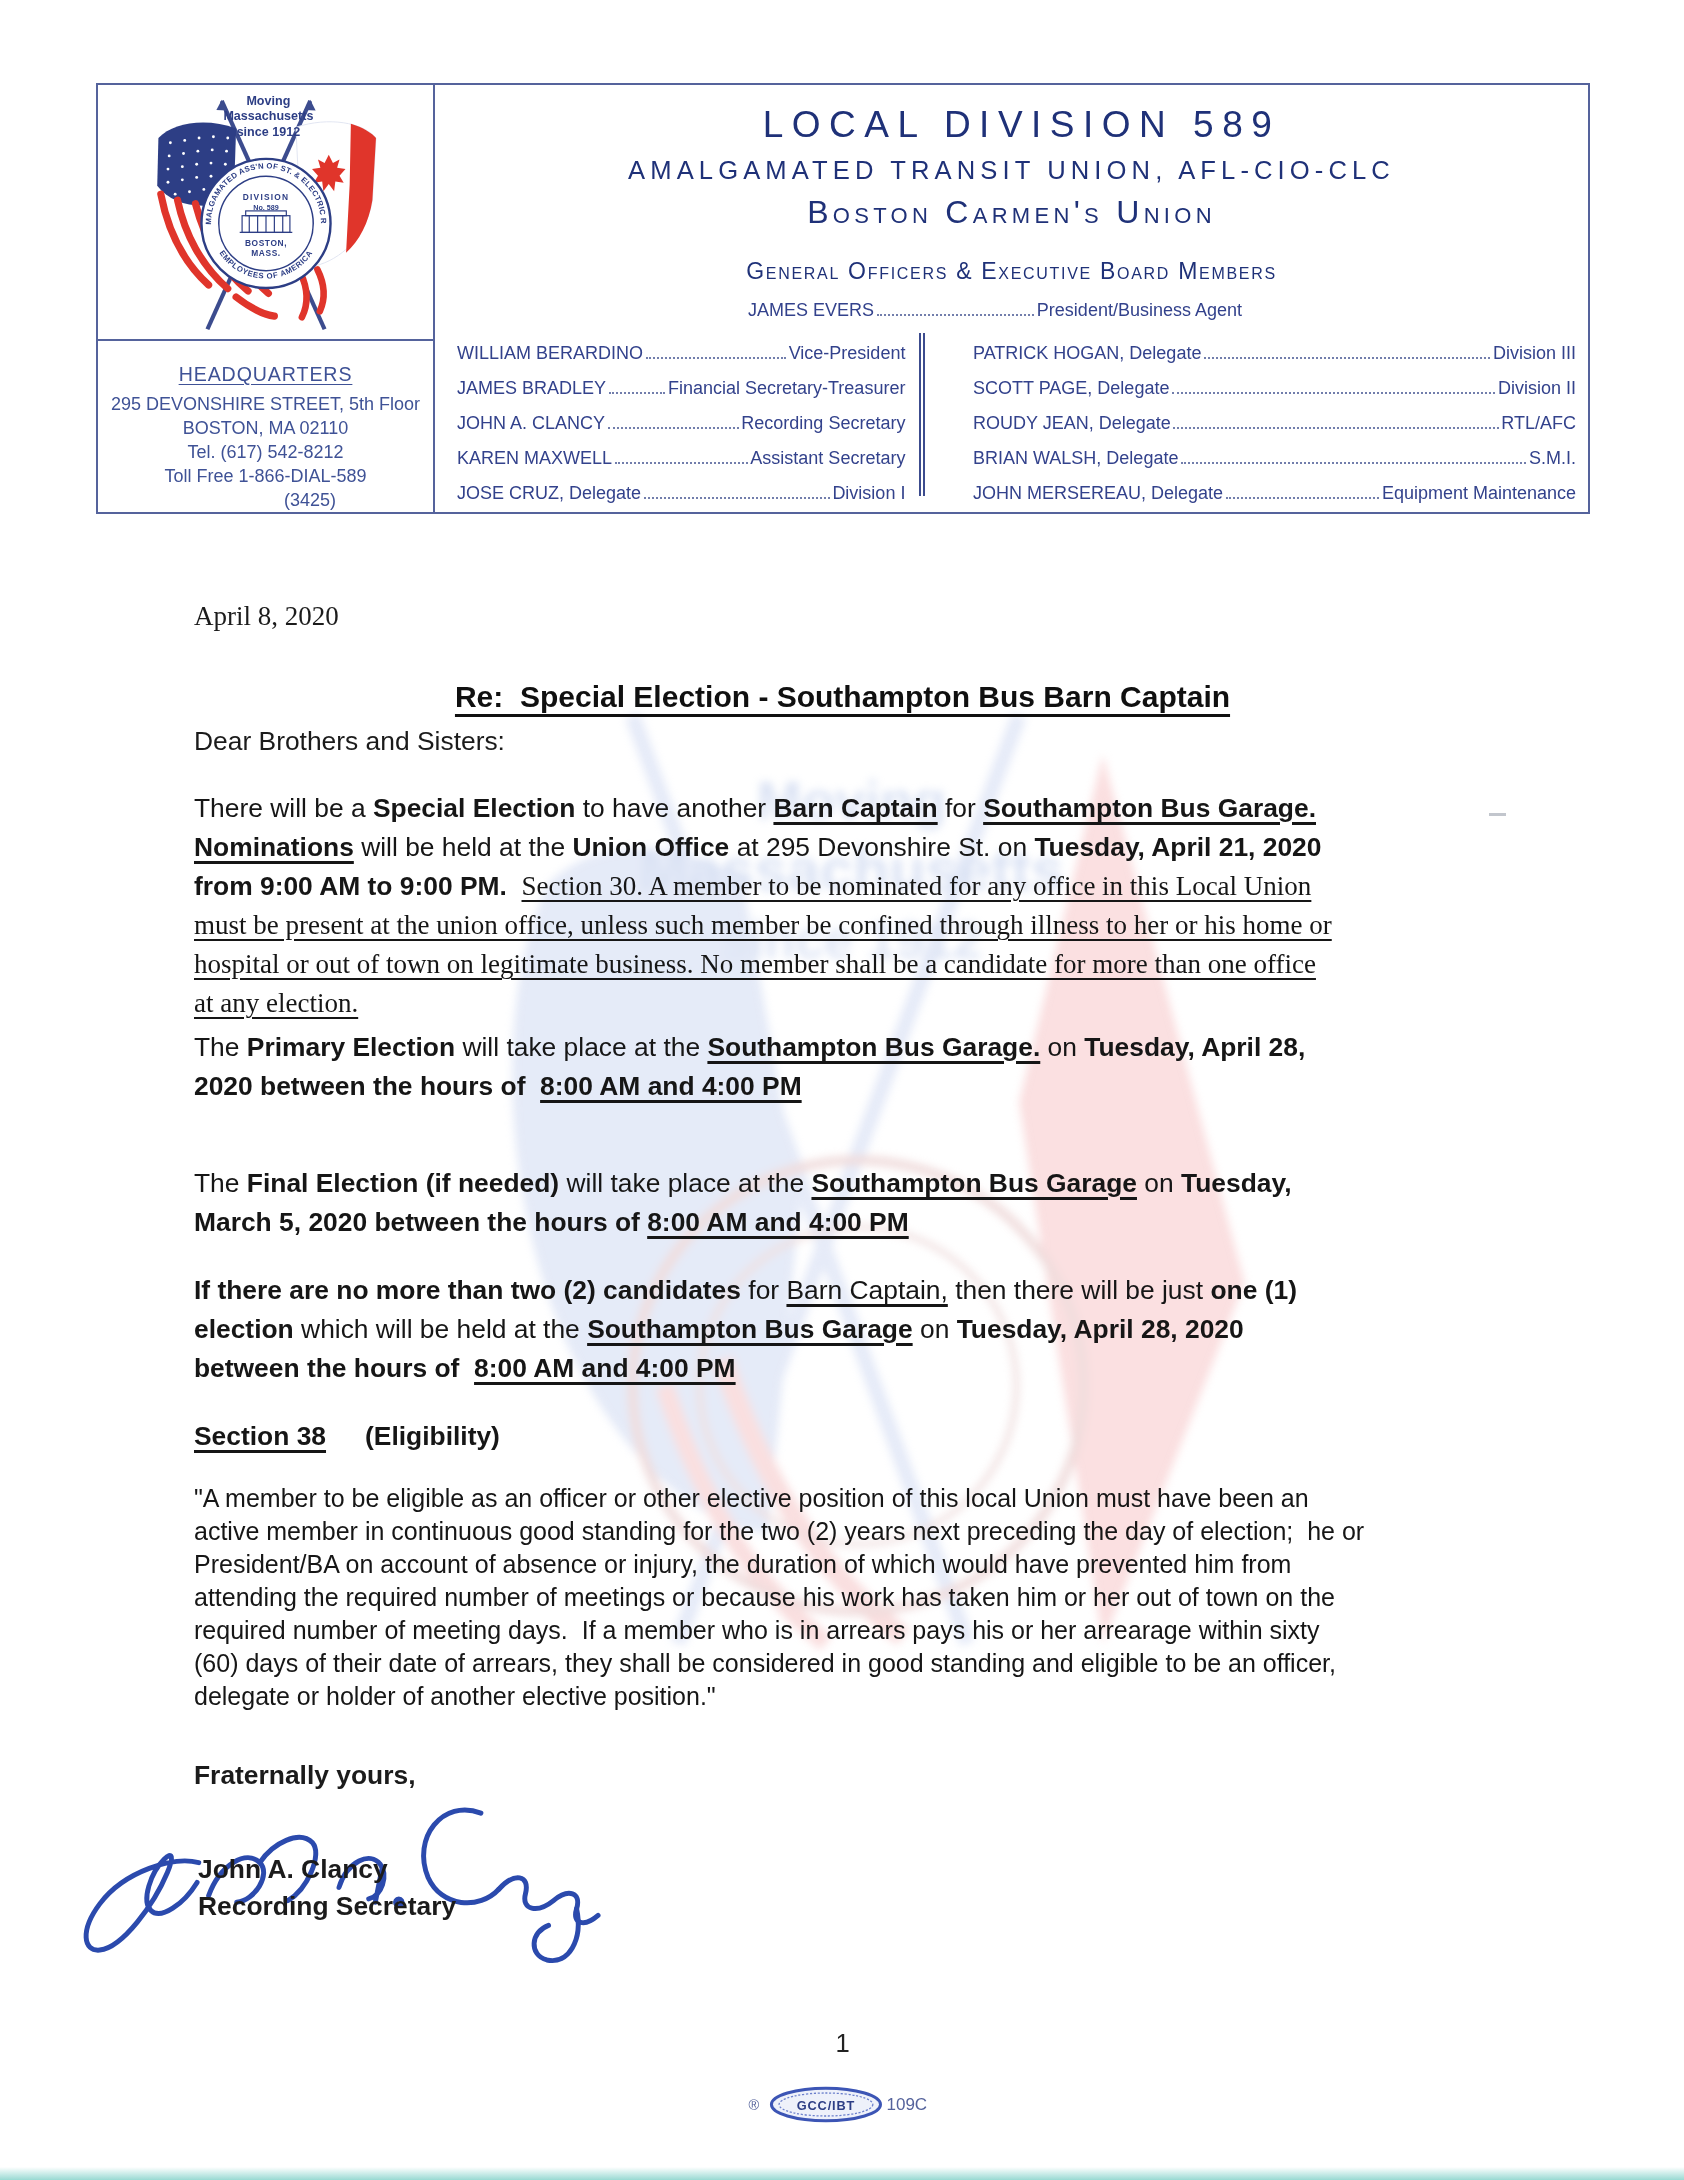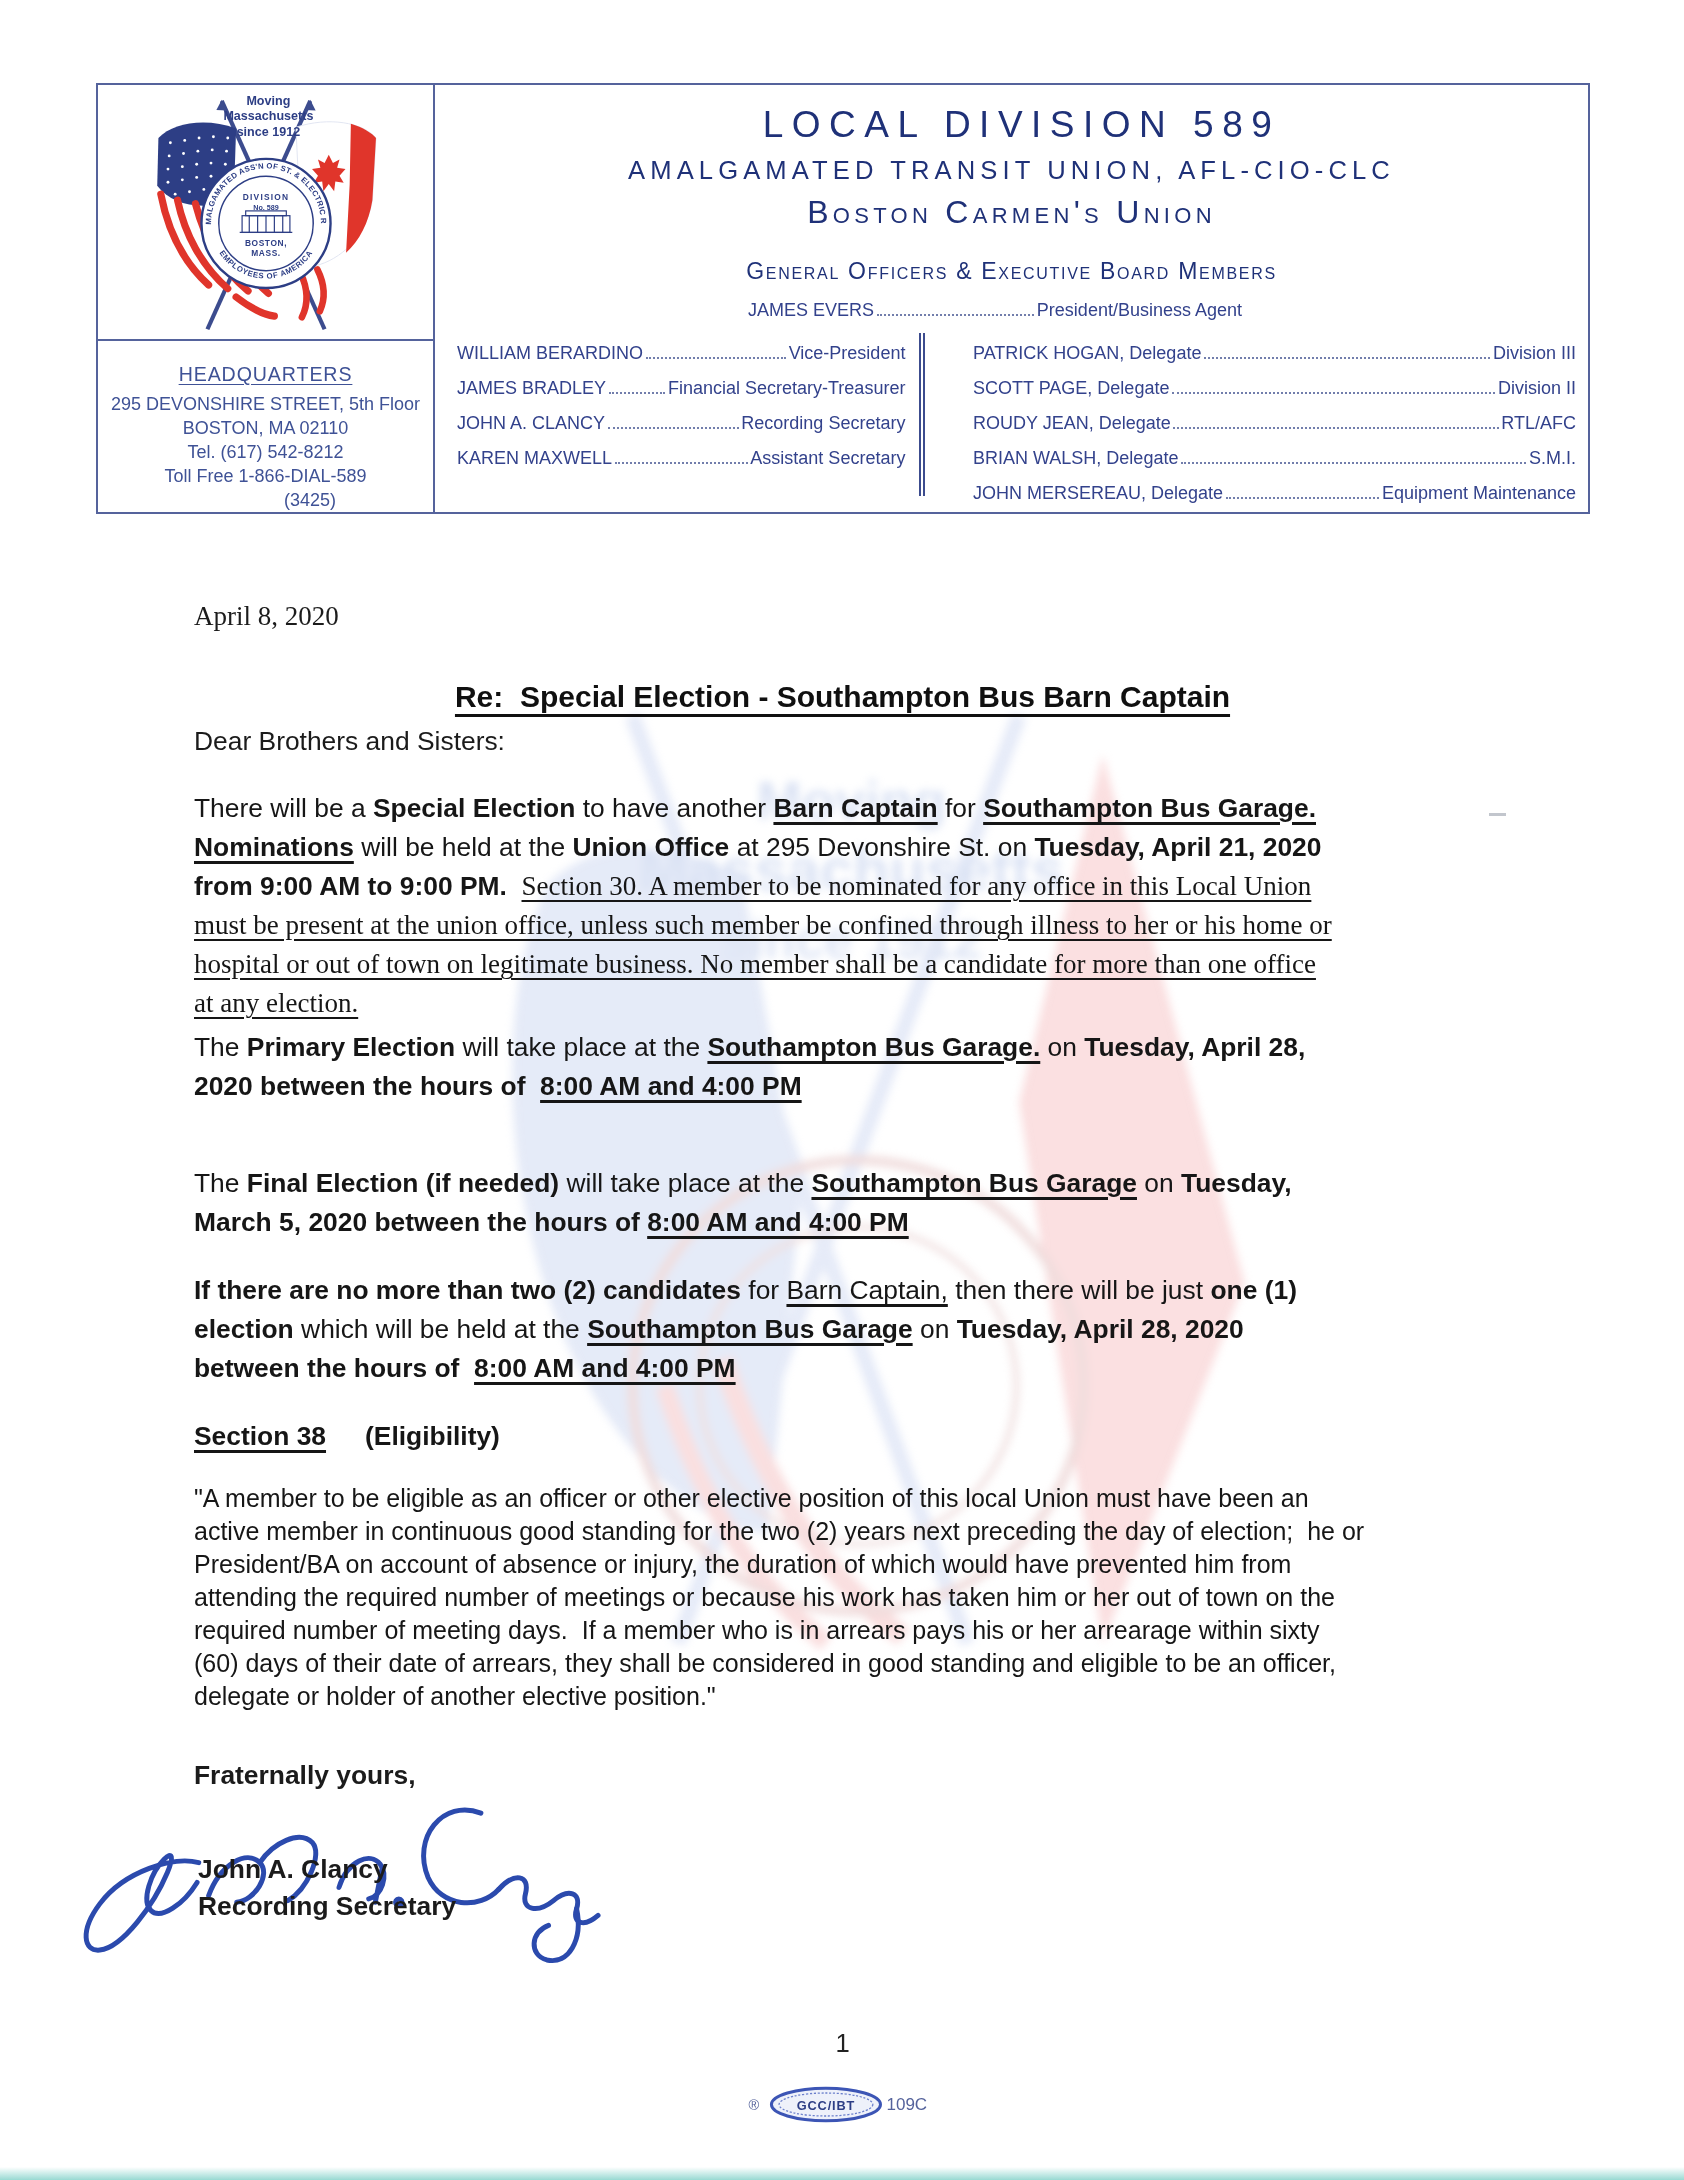--- a/index.html
+++ b/index.html
@@ -205,20 +205,25 @@
             <div class="officer-row">
               <span class="o-name">JOHN A. CLANCY</span>
               <span class="o-dots"></span>
               <span class="o-title">Recording Secretary</span>
             </div>
             <div class="officer-row">
               <span class="o-name">KAREN MAXWELL</span>
               <span class="o-dots"></span>
               <span class="o-title">Assistant Secretary</span>
             </div>
+            <div class="officer-row">
+              <span class="o-name">JOSE CRUZ, Delegate</span>
+              <span class="o-dots"></span>
+              <span class="o-title">Division I</span>
+            </div>
           </div>
         <div class="col-divider"></div>
         <div class="col-right">
             <div class="officer-row">
               <span class="o-name">PATRICK HOGAN, Delegate</span>
               <span class="o-dots"></span>
               <span class="o-title">Division III</span>
             </div>
             <div class="officer-row">
               <span class="o-name">SCOTT PAGE, Delegate</span>

